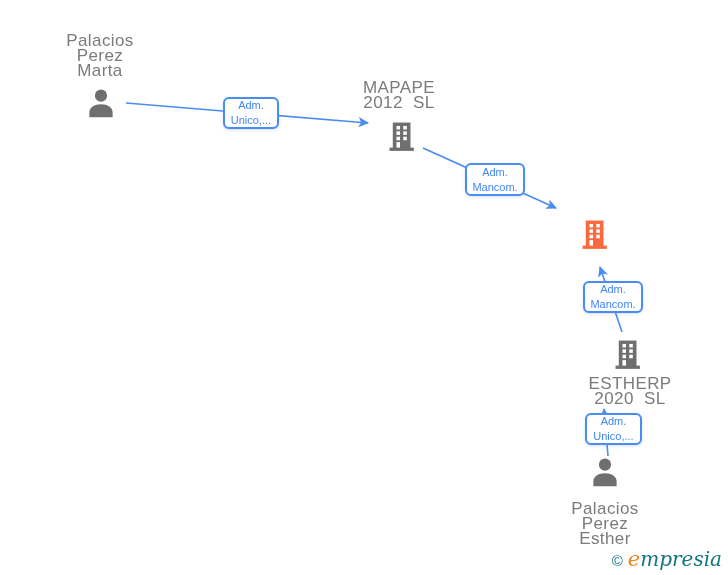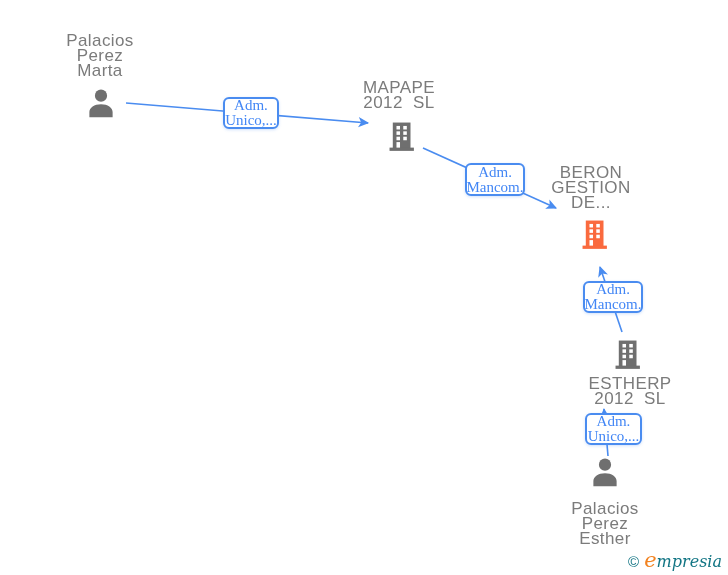--- a/index.html
+++ b/index.html
@@ -13,31 +13,31 @@
     position:absolute;text-align:center;white-space:pre;
     font-size:17px;line-height:15px;color:#7b7b7b;letter-spacing:.4px;
   }
   .node-icon{position:absolute;width:34px;height:34px;}
   .node-icon svg{width:34px;height:34px;display:block;}
   .icon-gray{color:#6f6f6f;}
   .icon-orange{color:#fa6a3e;}
 
   .edge-box{
     position:absolute;background:#ffffff;border:2px solid #4a8cf0;border-radius:6px;
-    color:#4286f5;font-size:15px;line-height:15px;white-space:pre;text-align:center;
+    color:#4286f5;font-size:11px;line-height:15px;white-space:pre;text-align:center;
     display:flex;align-items:center;justify-content:center;
-    box-shadow:0 1px 3px rgba(74,140,240,.25);box-sizing:border-box;cursor:pointer;font-family:Liberation Serif, serif;
+    box-shadow:0 1px 3px rgba(74,140,240,.25);box-sizing:border-box;cursor:pointer;
   }
 
   .brand{
     position:absolute;right:6px;bottom:4px;display:flex;align-items:baseline;cursor:pointer;
   }
   .brand .copy{color:#127584;font-size:15px;margin-right:5px;}
   .brand .e{color:#f28321;font-family:"DejaVu Serif",serif;font-style:italic;font-size:21px;line-height:18px;}
-  .brand .rest{color:#127584;font-family:"DejaVu Serif",serif;font-style:italic;font-size:16px;}
+  .brand .rest{color:#127584;font-family:"DejaVu Serif",serif;font-style:italic;font-size:20px;}
 </style>
 </head>
 <body>
 
 <div class="canvas">
 
   <svg class="edges" viewBox="0 0 728 575">
     <defs>
       <marker id="arrowhead" markerWidth="9" markerHeight="9" refX="6.5" refY="3.5" orient="auto">
         <path d="M0.5,0.3 L7.2,3.5 L0.5,6.7 L2.2,3.5 Z" fill="#4a8cf0"></path>
@@ -72,23 +72,20 @@
           <rect x="12.9" y="4.9" width="2.5" height="2.5"></rect>
         <rect x="8.1" y="8.7" width="2.5" height="2.5"></rect>
           <rect x="12.9" y="8.7" width="2.5" height="2.5"></rect>
         <rect x="8.1" y="12.5" width="2.5" height="2.5"></rect>
           <rect x="12.9" y="12.5" width="2.5" height="2.5"></rect>
         <rect x="8.1" y="16.3" width="2.5" height="3.9"></rect>
       </g>
     </svg>
   </div>
 
-  <div class="node-label" style="left:546px;top:165px;width:90px;">BERON
-GESTION
-DE...</div>
   <div class="node-icon icon-orange" style="left:578px;top:217px;">
     <svg viewBox="0 0 24 24">
       <g fill="currentColor">
         <rect x="5.5" y="2.5" width="12.5" height="18.4"></rect>
         <rect x="3.2" y="20.2" width="17.2" height="2.3"></rect>
       </g>
       <g fill="#ffffff">
         <rect x="8.1" y="4.9" width="2.5" height="2.5"></rect>
           <rect x="12.9" y="4.9" width="2.5" height="2.5"></rect>
         <rect x="8.1" y="8.7" width="2.5" height="2.5"></rect>
@@ -111,21 +108,21 @@
           <rect x="12.9" y="4.9" width="2.5" height="2.5"></rect>
         <rect x="8.1" y="8.7" width="2.5" height="2.5"></rect>
           <rect x="12.9" y="8.7" width="2.5" height="2.5"></rect>
         <rect x="8.1" y="12.5" width="2.5" height="2.5"></rect>
           <rect x="12.9" y="12.5" width="2.5" height="2.5"></rect>
         <rect x="8.1" y="16.3" width="2.5" height="3.9"></rect>
       </g>
     </svg>
   </div>
   <div class="node-label" style="left:585px;top:376px;width:90px;">ESTHERP
-2012  SL</div>
+2020  SL</div>
 
   <div class="node-icon icon-gray" style="left:588px;top:455px;">
     <svg viewBox="0 0 24 24" fill="currentColor">
       <circle cx="12" cy="6.8" r="4.3"></circle>
       <path d="M12 12.8c-4.8 0-8.2 2.5-8.2 5.6V22h16.4v-3.6c0-3.1-3.4-5.6-8.2-5.6z"></path>
     </svg>
   </div>
   <div class="node-label" style="left:560px;top:501px;width:90px;">Palacios
 Perez
 Esther</div>

